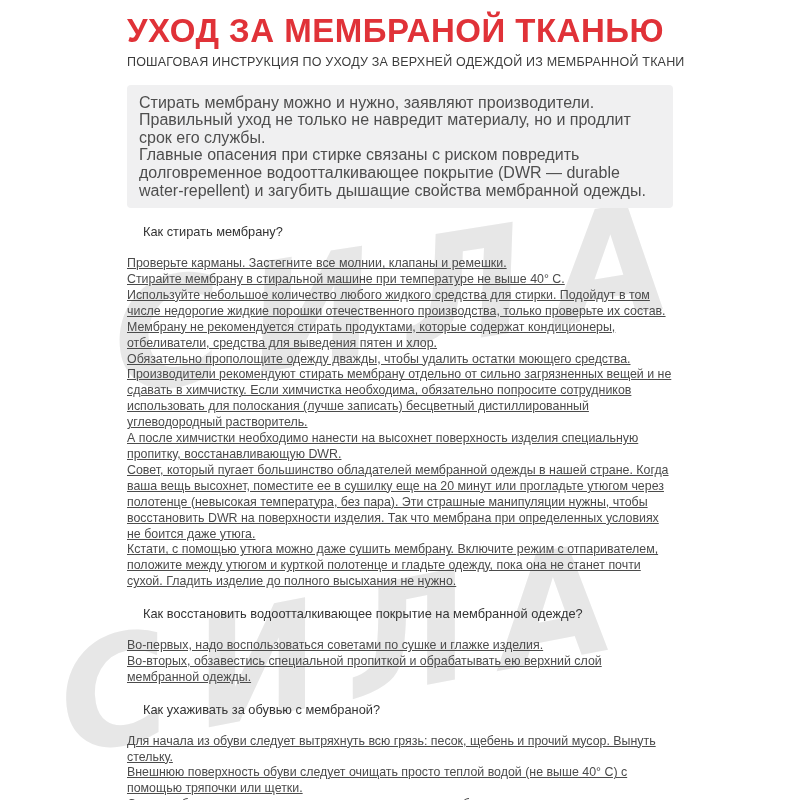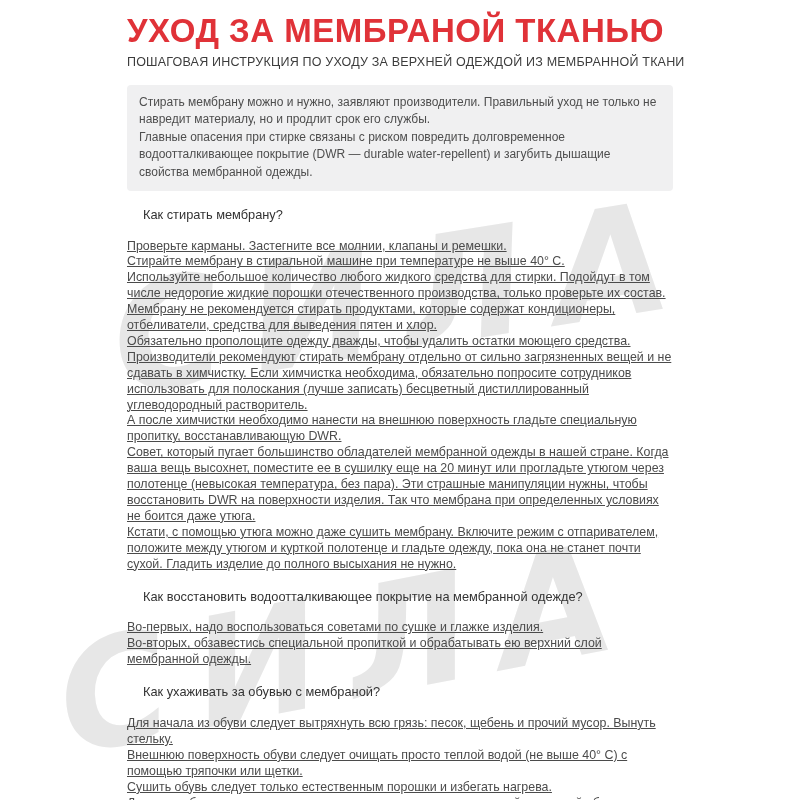--- a/index.html
+++ b/index.html
@@ -68,21 +68,21 @@
     white-space: nowrap;
   }
   .intro-box {
     background: var(--intro-bg, #f0f0f1);
     border-radius: 4px;
     padding: 9px 12px;
     margin-bottom: 12px;
   }
   .intro-box p {
     margin: 0;
-    font-size: 12px;
+    font-size: 16px;
     line-height: 17.6px;
     color: #4e4e4e;
   }
   .sections h3 {
     margin: 16px;
     font-size: 12.8px;
     line-height: 15.9px;
     font-weight: 400;
     color: #333333;
   }
@@ -114,21 +114,21 @@
 
     <div class="sections">
   <section>
     <h3>Как стирать мембрану?</h3>
     <div>
             <p class="body-p">Проверьте карманы. Застегните все молнии, клапаны и ремешки.</p>
             <p class="body-p">Стирайте мембрану в стиральной машине при температуре не выше 40° С.</p>
             <p class="body-p">Используйте небольшое количество любого жидкого средства для стирки. Подойдут в том числе недорогие жидкие порошки отечественного производства, только проверьте их состав. Мембрану не рекомендуется стирать продуктами, которые содержат кондиционеры, отбеливатели, средства для выведения пятен и хлор.</p>
             <p class="body-p">Обязательно прополощите одежду дважды, чтобы удалить остатки моющего средства.</p>
             <p class="body-p">Производители рекомендуют стирать мембрану отдельно от сильно загрязненных вещей и не сдавать в химчистку. Если химчистка необходима, обязательно попросите сотрудников использовать для полоскания (лучше записать) бесцветный дистиллированный углеводородный растворитель.</p>
-            <p class="body-p">А после химчистки необходимо нанести на внешнюю поверхность гладьте специальную пропитку, восстанавливающую DWR.</p>
+            <p class="body-p">А после химчистки необходимо нанести на высохнет поверхность изделия специальную пропитку, восстанавливающую DWR.</p>
           </div>
   </section>
 
   <section>
     <div>
             <p class="body-p">Совет, который пугает большинство обладателей мембранной одежды в нашей стране. Когда ваша вещь высохнет, поместите ее в сушилку еще на 20 минут или прогладьте утюгом через полотенце (невысокая температура, без пара). Эти страшные манипуляции нужны, чтобы восстановить DWR на поверхности изделия. Так что мембрана при определенных условиях не боится даже утюга.</p>
             <p class="body-p">Кстати, с помощью утюга можно даже сушить мембрану. Включите режим с отпаривателем, положите между утюгом и курткой полотенце и гладьте одежду, пока она не станет почти сухой. Гладить изделие до полного высыхания не нужно.</p>
           </div>
   </section>
 

